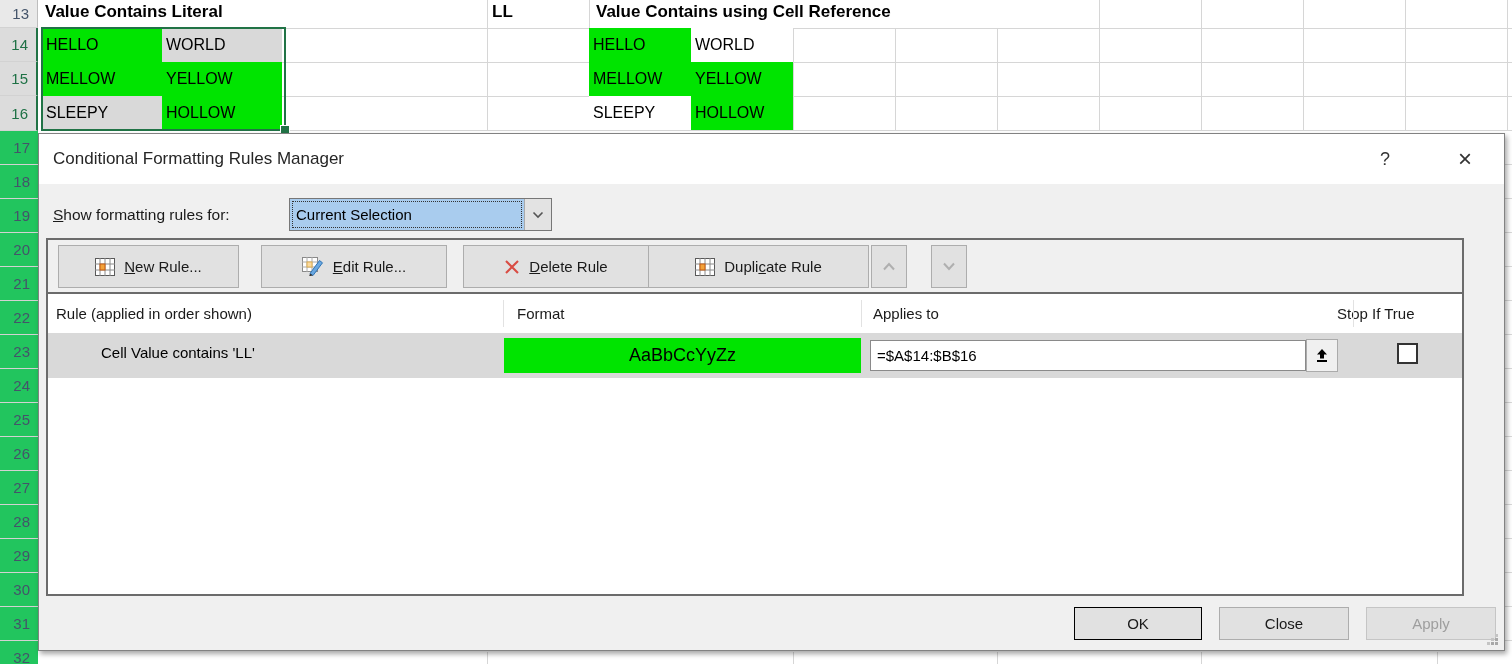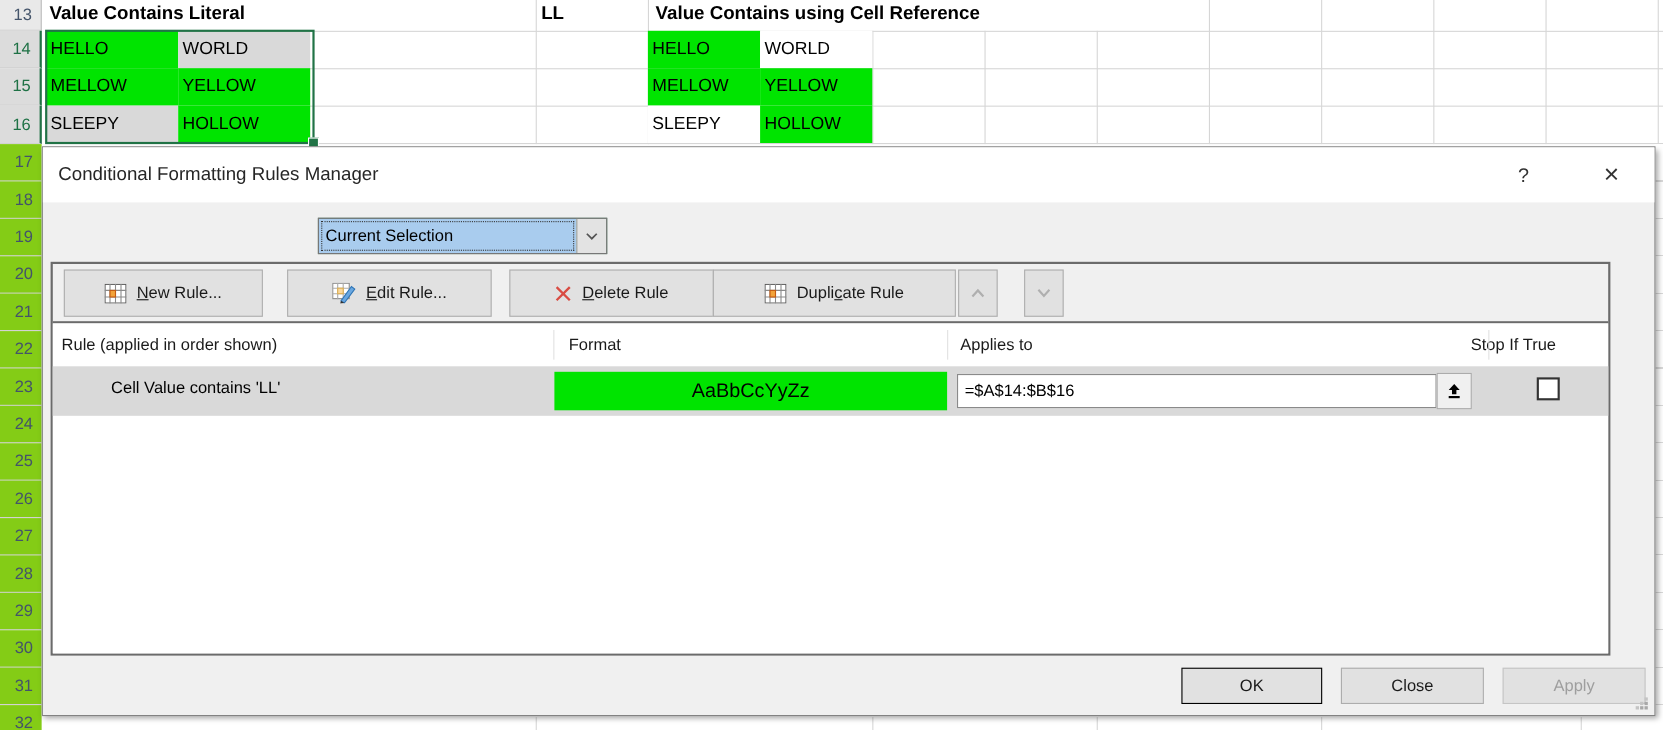--- a/index.html
+++ b/index.html
@@ -8,21 +8,21 @@
   .abs{position:absolute;box-sizing:border-box;}
 
   
   .vline{position:absolute;width:1px;background:#D6D6D6;}
   .hline{position:absolute;height:1px;background:#D6D6D6;}
   .rowhdr{position:absolute;left:0;width:38px;background:#E9E9E9;
           border-right:1px solid #BDBDBD;border-bottom:1px solid #D2D2D2;
           color:#44546A;font-size:15px;display:flex;align-items:center;
           justify-content:flex-end;padding-right:8px;box-sizing:border-box;}
   .rowhdr.sel{background:#DCDCDC;color:#1E7145;border-right:2px solid #217346;font-weight:400;}
-  .lrow{height:34px;background:#84cc16;border-bottom:1px solid #D2D2D2;
+  .lrow{height:34px;background:#22c55e;border-bottom:1px solid #D2D2D2;
         color:#44546A;font-size:15px;display:flex;align-items:center;
         justify-content:flex-end;padding-right:8px;box-sizing:border-box;}
   .cell{position:absolute;height:34px;display:flex;align-items:center;
         padding-left:4px;font-size:16px;color:#000;box-sizing:border-box;}
   .fill-green{background:#00E400;}
   .fill-gray{background:#D9D9D9;}
   .fill-white{background:#FFFFFF;}
   .sheethdr{position:absolute;font-weight:700;font-size:17px;color:#000;white-space:nowrap;}
   .selbox{position:absolute;left:41px;top:27px;width:245px;height:104px;
           border:2px solid #217346;box-sizing:border-box;}
@@ -192,20 +192,23 @@
   <div class="dlg">
     <div class="titlebar"></div>
     <div class="dlg-title">Conditional Formatting Rules Manager</div>
     <div class="cap-btn" style="left:1332px;width:28px;font-size:18px">
         <span>?</span>
       </div>
     <div class="cap-btn" style="left:1410px;width:32px;font-size:24px;font-weight:300">
         <span>×</span>
       </div>
 
+    <div class="show-label">
+        <span><span class="ak">S</span><span>how formatting rules for:</span></span>
+      </div>
 
     <div class="combo">
       <div class="combo-text">Current Selection</div>
       <div class="combo-arrow">
         <svg width="12" height="8" viewBox="0 0 12 8">
             <path d="M1.5 1.5 L6 6 L10.5 1.5" fill="none" stroke="#555" stroke-width="1.6"></path>
           </svg>
       </div>
     </div>
 

